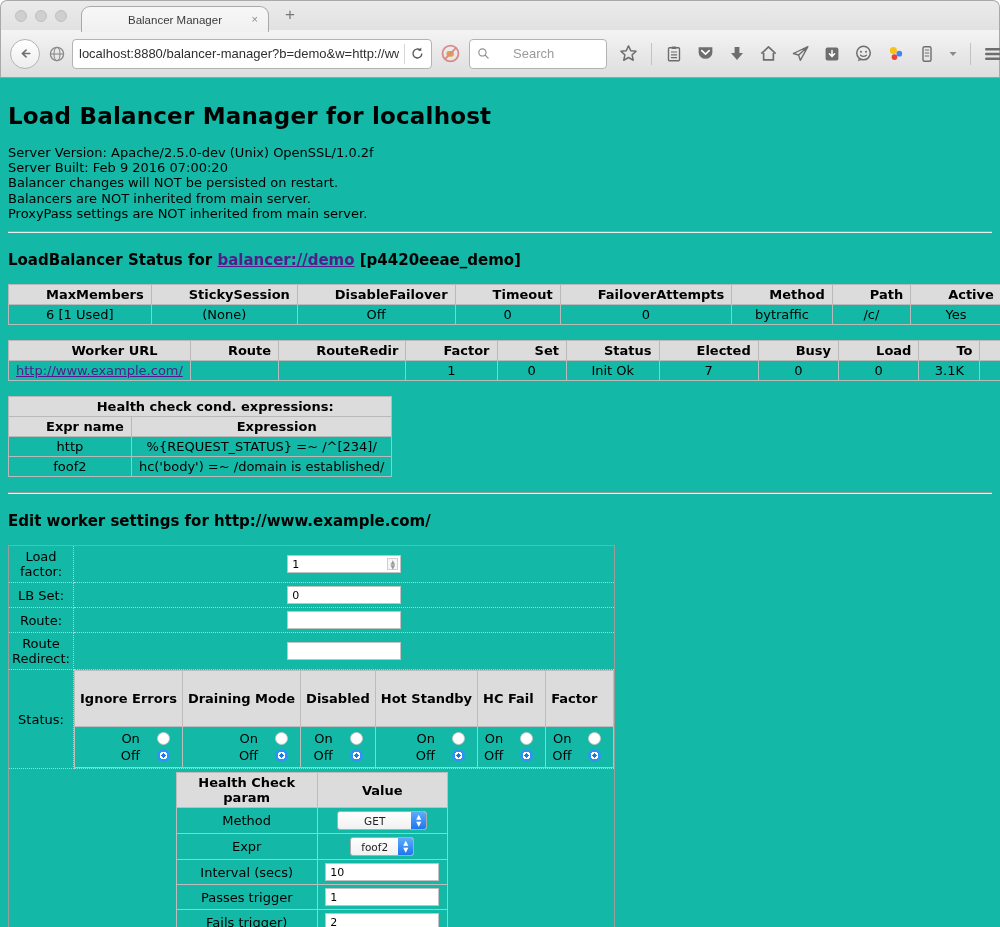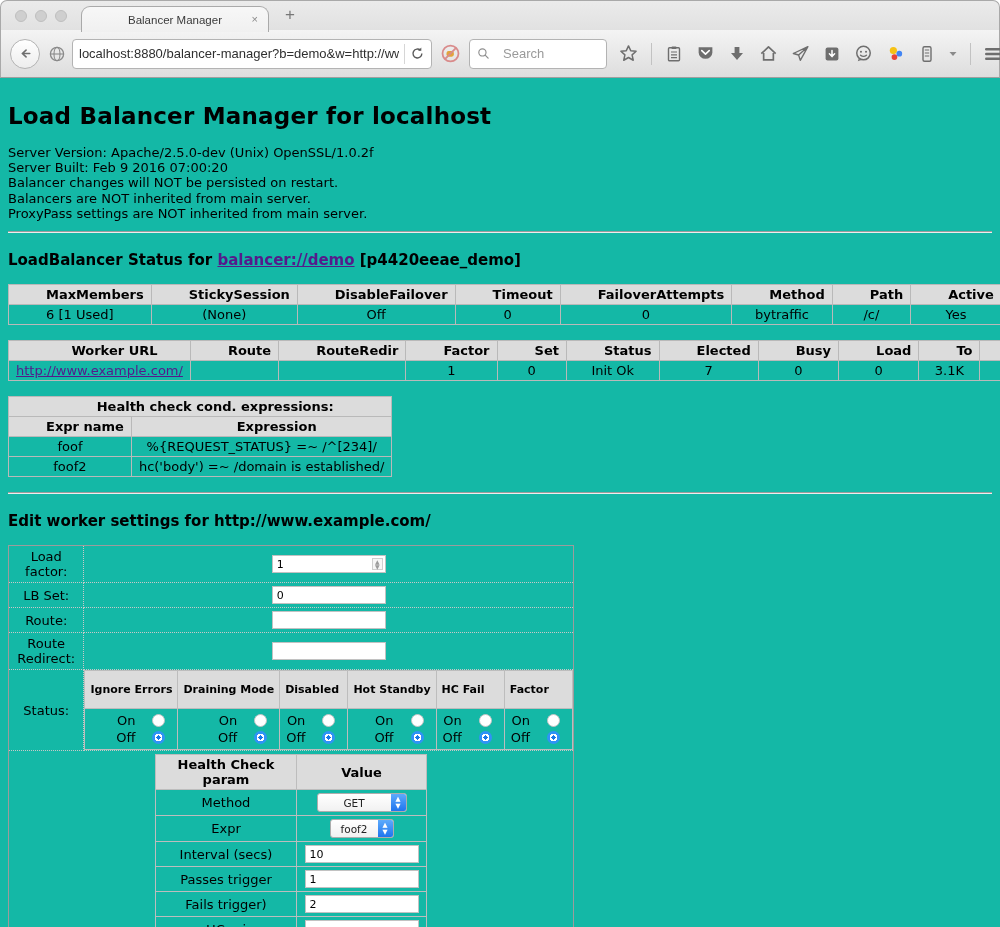--- a/index.html
+++ b/index.html
@@ -14,21 +14,21 @@
   .tab { position:absolute; left:80px; top:5px; width:188px; height:26px; background:linear-gradient(#f7f7f7,#f0f0f0); border:1px solid #a9a9a9; border-bottom:none; border-radius:9px 9px 0 0; z-index:3; display:flex; align-items:center; justify-content:center; font-size:11.5px; color:#3a3a3a; }
   .tab-close { position:absolute; right:10px; top:6px; font-size:11px; color:#8a8a8a; cursor:default; }
   .newtab { position:absolute; left:284px; top:4px; font-size:17px; color:#777; }
   .toolbar { height:48px; background:linear-gradient(#f4f4f4,#dddddd); border-left:1px solid #a9a9a9; border-right:1px solid #a9a9a9; border-bottom:1px solid #9f9f9f; display:flex; align-items:center; padding:0 9px; position:relative; z-index:2; }
   .round-btn { width:30px; height:30px; border-radius:50%; border:1px solid #b3b3b3; background:linear-gradient(#ffffff,#ededed); display:flex; align-items:center; justify-content:center; flex:none; }
   .globe { margin:0 6px 0 8px; flex:none; display:flex; }
   .urlbar { width:360px; height:30px; background:#fff; border:1px solid #b3b3b3; border-radius:4px; display:flex; align-items:center; padding:0 6px; font-size:13px; color:#2f2f2f; flex:none; }
   .url-text { white-space:nowrap; overflow:hidden; flex:1; }
   .url-sep { width:1px; height:20px; background:#d6d6d6; margin:0 5px; flex:none; }
   .blockicon { margin:0 8px; flex:none; display:flex; }
-  .searchbar { width:138px; height:30px; background:#fff; border:1px solid #b3b3b3; border-radius:4px; display:flex; align-items:center; gap:13px; padding:0 7px; font-size:13px; color:#9a9a9a; flex:none; }
+  .searchbar { width:138px; height:30px; background:#fff; border:1px solid #b3b3b3; border-radius:4px; display:flex; align-items:center; gap:23px; padding:0 7px; font-size:13px; color:#9a9a9a; flex:none; }
   .chrome-icons { display:flex; align-items:center; gap:13px; margin-left:12px; flex:1; }
   .vsep { width:1px; height:22px; background:#c2c2c2; }
   .icon { display:flex; align-items:center; }
 
   
   .content { padding:0 8px; font-family:"DejaVu Sans",sans-serif; font-size:13px; color:#000; background:#14b8a6; }
   h1 { font-size:23px; font-weight:bold; padding-top:25px; margin-bottom:16px; letter-spacing:0.2px; }
   .info p { line-height:15.2px; }
   hr.rule { border:0; border-top:1px solid #9c9c9c; border-bottom:1px solid #ededed; margin:10px 0; }
   h3 { font-size:15px; font-weight:bold; margin:18px 0 15px; }
@@ -41,21 +41,21 @@
 
   
   table.form-table { width:566px; border:1px solid #9c9c9c; border-collapse:collapse; margin-top:14px; }
   table.form-table > tbody > tr > td { border:1px dotted #c8c8c8; padding:3px; text-align:center; font-size:13px; }
   td.lbl { width:101px; }
   input.text { width:114px; height:18px; border:1px solid #c2c2c2; font-family:"DejaVu Sans",sans-serif; font-size:11px; padding:1px 4px; }
   .numwrap { position:relative; display:inline-block; }
   .spinner { position:absolute; right:3px; top:3px; width:11px; height:12px; border:1px solid #cfcfcf; background:#f6f6f6; font-size:6px; line-height:5px; color:#9a9a9a; text-align:center; }
 
   table.status-table { border-collapse:collapse; border:1px solid #a8a8a8; margin-left:0; width:463px; }
-  table.status-table th { background:#dcdcdc; border:1px solid #bdbdbd; font-size:11px; padding:12px 5px; white-space:nowrap; }
+  table.status-table th { background:#dcdcdc; border:1px solid #bdbdbd; font-size:13px; padding:20px 5px; white-space:nowrap; }
   table.status-table td { border:1px solid #bdbdbd; padding:3px 6px; }
   .rrow { display:flex; align-items:center; justify-content:flex-end; gap:17px; line-height:17px; padding-right:6px; }
   .radio { width:13px; height:13px; border-radius:50%; border:1px solid #c4c4c4; background:#fff; display:inline-block; flex:none; }
   .radio.checked { border:none; background:radial-gradient(circle,#1a78e8 0 2.2px,#ffffff 2.2px 3.8px,#2f93f6 3.8px); }
 
   table.hc-table { border-collapse:collapse; border:1px solid #a8a8a8; margin:2px auto; }
   table.hc-table th { background:#dcdcdc; border:1px solid #bdbdbd; font-size:13px; padding:2px 19px; }
   table.hc-table td { border:1px solid #bdbdbd; padding:3px 4px; text-align:center; }
   .hc-lbl { width:141px; }
   .hc-val { width:130px; }
@@ -286,21 +286,21 @@
     <table class="data">
       <tbody>
           <tr>
             <th colspan="2">Health check cond. expressions:</th>
           </tr>
       <tr>
         <th>Expr name</th>
         <th>Expression</th>
       </tr>
       <tr>
-        <td>foof</td>
+        <td>http</td>
         <td class="left">%{REQUEST_STATUS} =~ /^[234]/</td>
       </tr>
       <tr>
         <td>foof2</td>
         <td class="left">hc('body') =~ /domain is established/</td>
       </tr>
     </tbody>
       </table>
 
     <hr class="rule">

